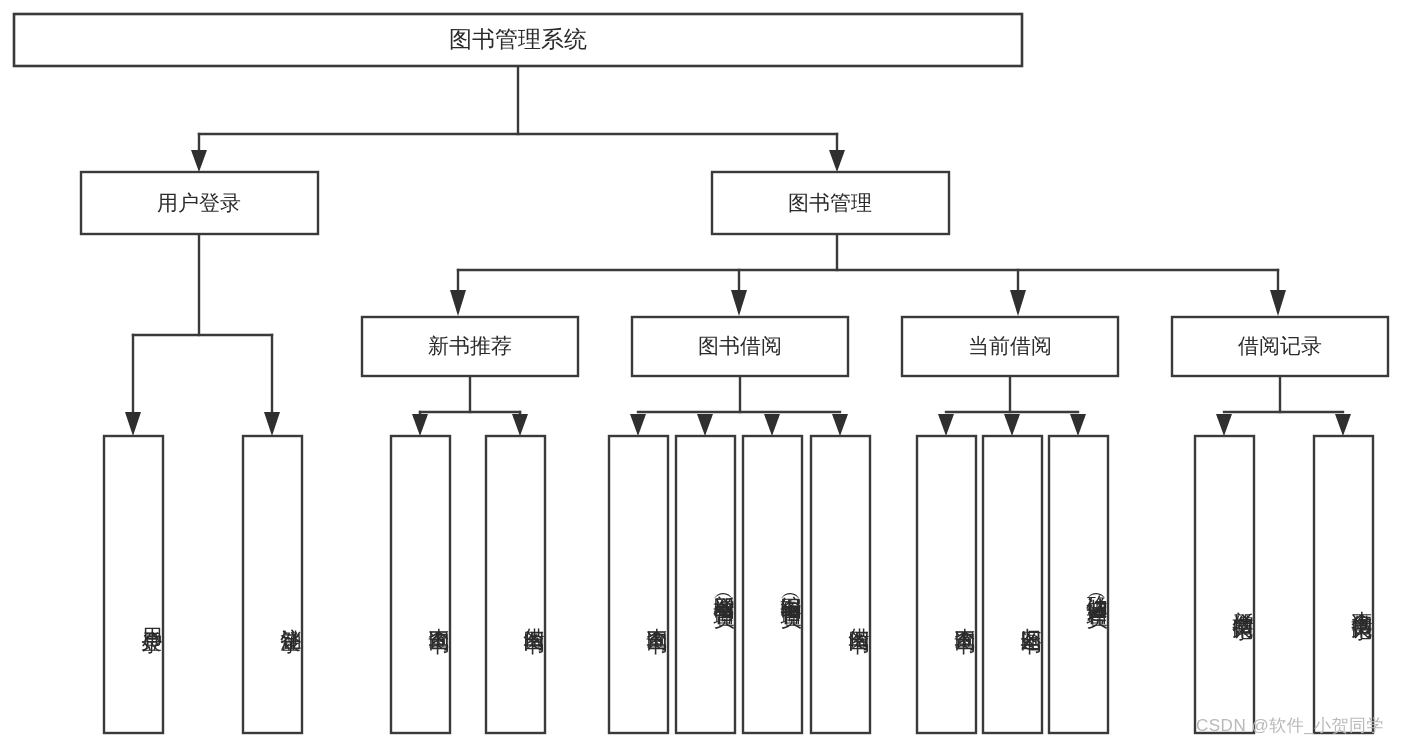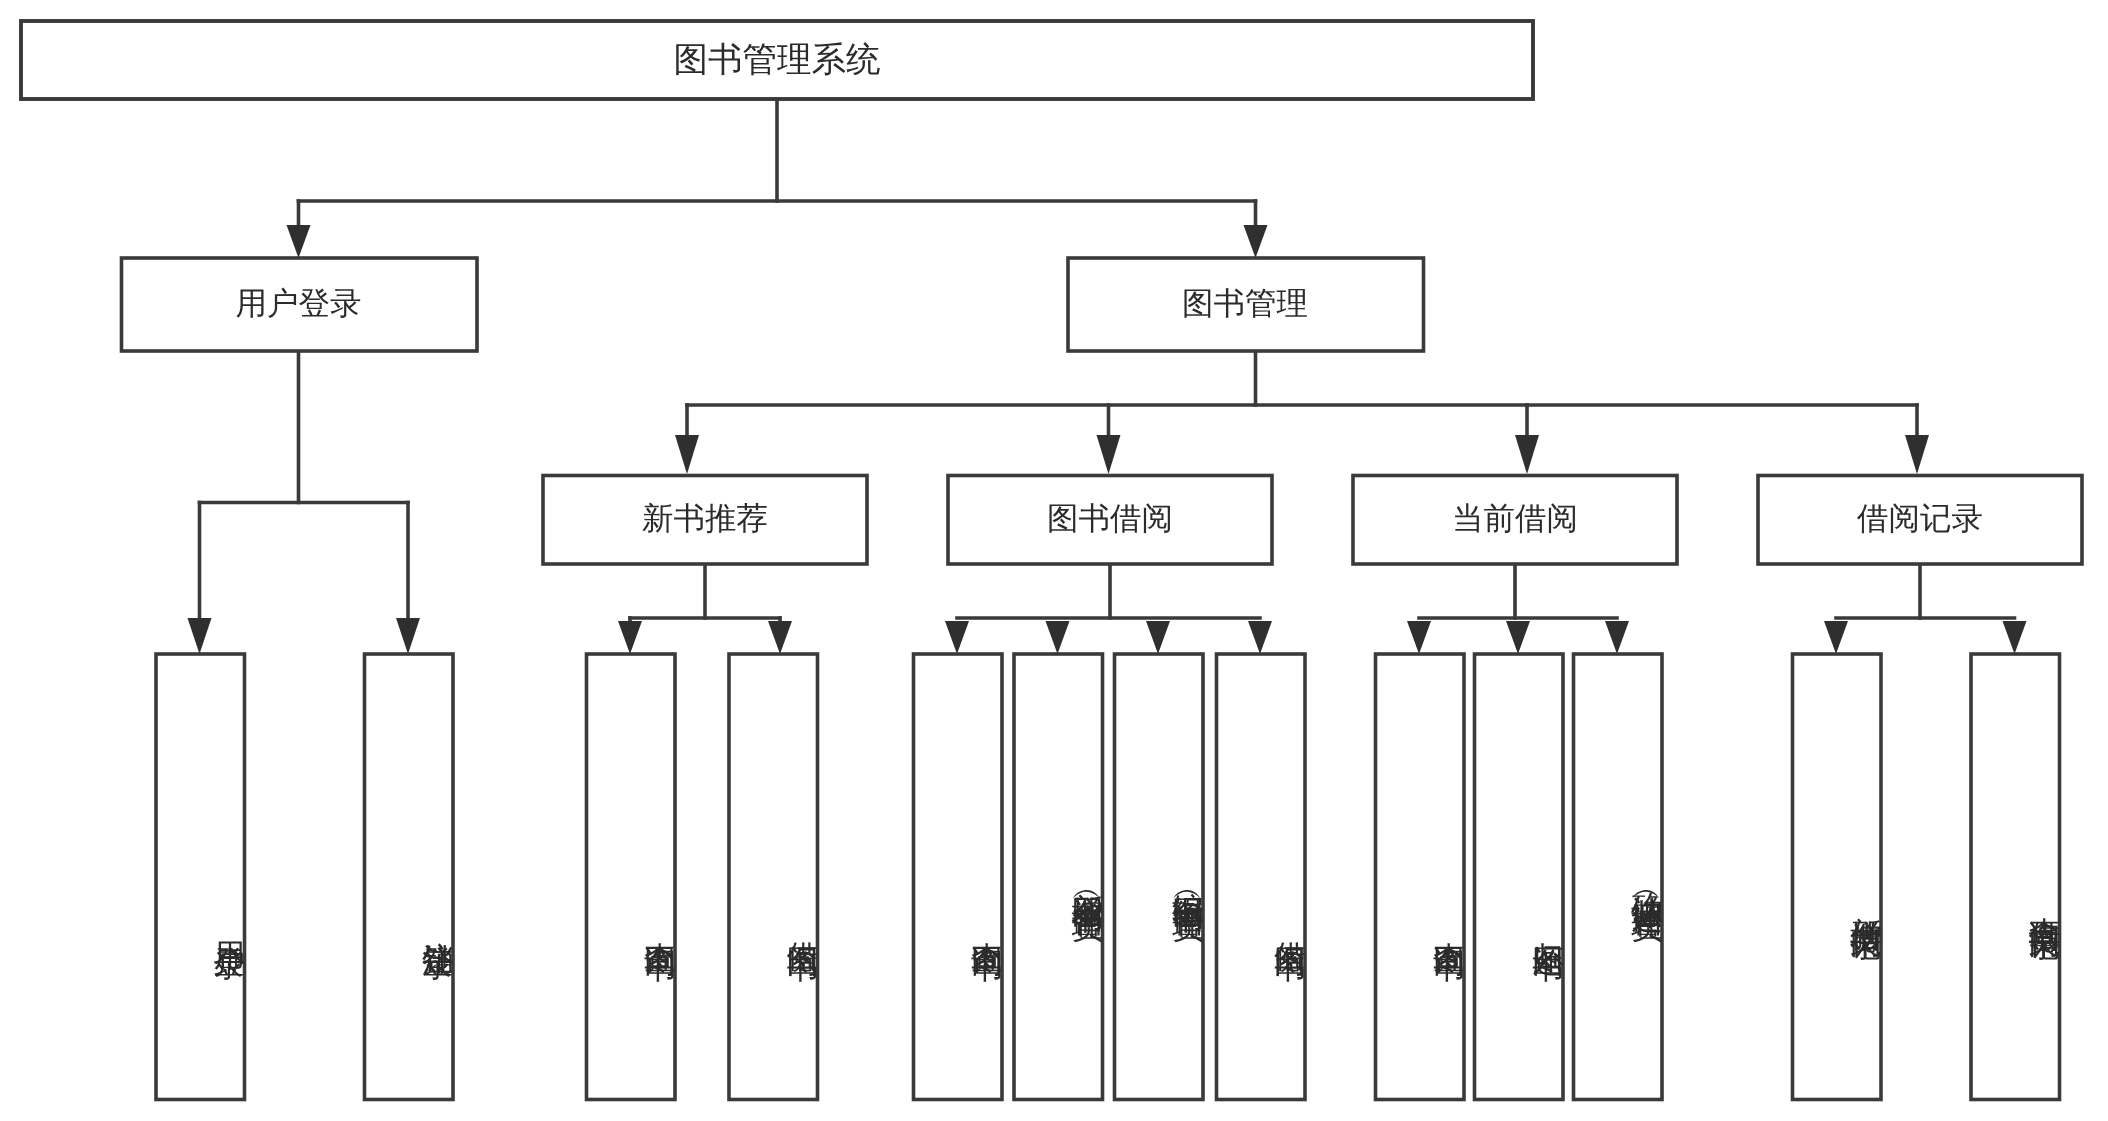--- a/index.html
+++ b/index.html
@@ -234,14 +234,15 @@
   <div class="leaf-label" style="left:743px; top:444px; width:59px; height:286px;">编辑图书（管理员）</div>
   <div class="leaf-label" style="left:811px; top:500px; width:59px; height:230px;">借阅图书</div>
 
   <div class="leaf-label" style="left:917px; top:500px; width:59px; height:230px;">查询图书</div>
   <div class="leaf-label" style="left:983px; top:500px; width:59px; height:230px;">归还图书</div>
   <div class="leaf-label" style="left:1049px; top:444px; width:59px; height:286px;">确认归还（管理员）</div>
 
   <div class="leaf-label" style="left:1195px; top:470px; width:59px; height:260px;">新增借阅记录</div>
   <div class="leaf-label" style="left:1314px; top:470px; width:59px; height:260px;">查询借阅记录</div>
 
+  <div class="watermark" style="left:1196px; top:714px;">CSDN @软件_小贺同学</div>
 
 </div>
 
 </body></html>

